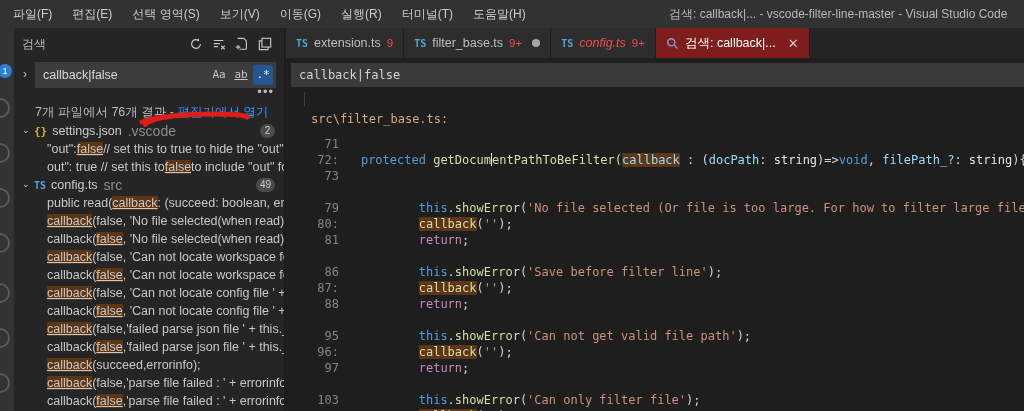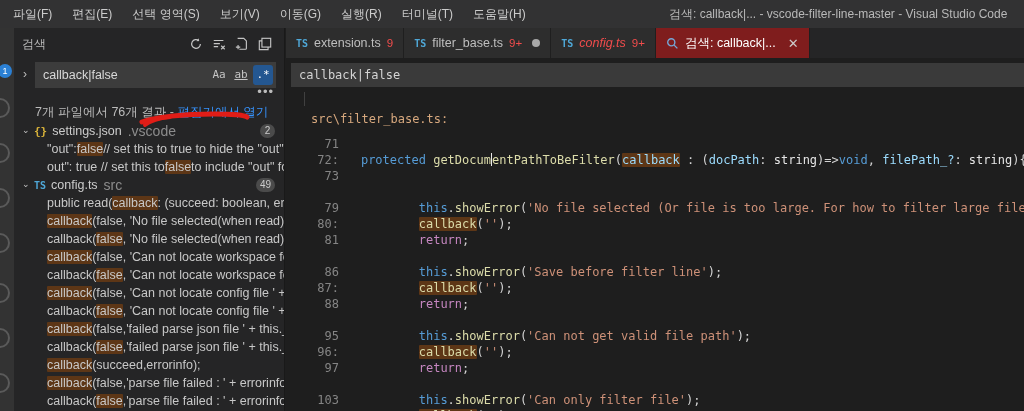--- a/index.html
+++ b/index.html
@@ -61,21 +61,21 @@
   .file-icon { font-size:10px; font-weight:bold; margin-right:5px; flex:0 0 auto;
                font-family:"DejaVu Sans Mono", monospace; }
   .file-icon.json { color:#d9b33a; font-size:11px; }
   .file-icon.ts { color:#4fa8d8; }
   .file-name { color:#cccccc; font-size:12.5px; margin-right:6px; }
   .file-desc { color:#8c8c8c; font-size:14px; }
   .count-badge { position:absolute; right:10px; top:2px; min-width:15px; height:14px;
                  padding:0 4px; background:#4b4b4b; border-radius:8px; color:#cccccc;
                  font-size:10px; line-height:14px; text-align:center; }
   .result-row { padding-left:33px; color:#c8c8c8; font-size:12.5px; }
-  .result-row .hl { background:#5d3616; border-radius:1px; }
+  .result-row .hl { background:#5d3616; border-radius:1px;text-decoration:underline; }
 
   
   #editor-group { position:absolute; left:286px; top:28px; width:738px; height:383px; }
   #tabbar { position:absolute; left:0; top:0; width:100%; height:30px; background:#252526;
             display:flex; }
   .tab { height:30px; display:flex; align-items:center; padding:0 10px; gap:6px;
          background:#2d2d2d; border-right:1px solid #1f1f1f; font-size:12.5px;
          color:#bfbfbf; white-space:nowrap; }
   .tab.active { background:#7f1d1d; color:#ffffff; }
   .tab .ts-badge { color:#4fa8d8; font-size:10px; font-weight:bold;

